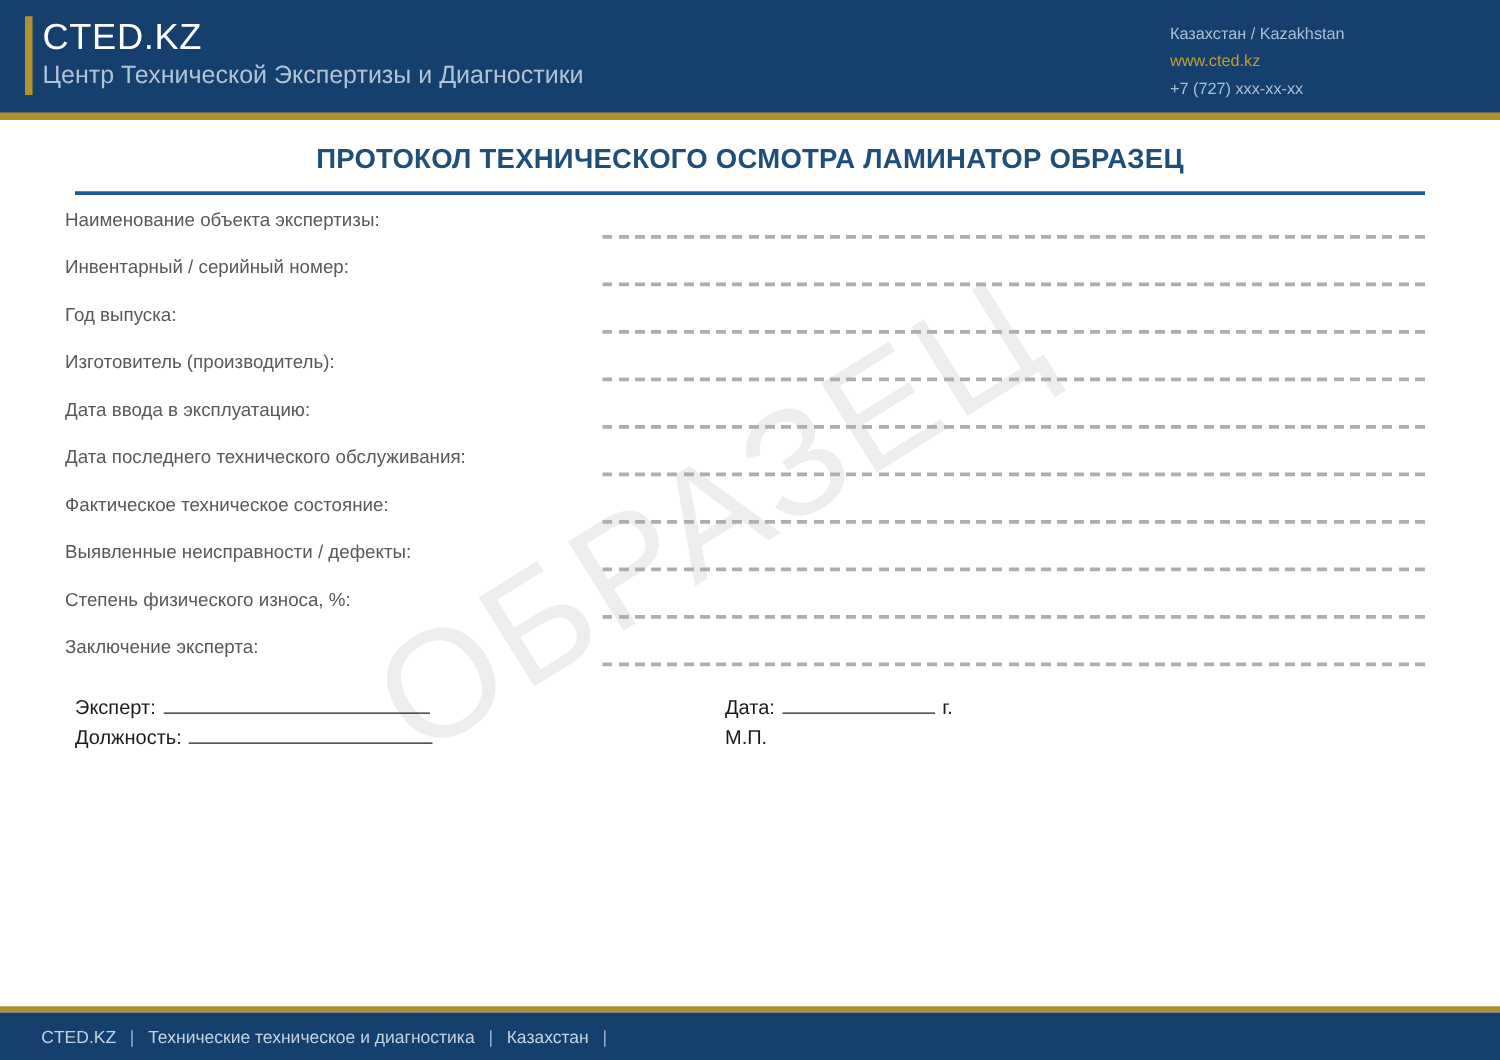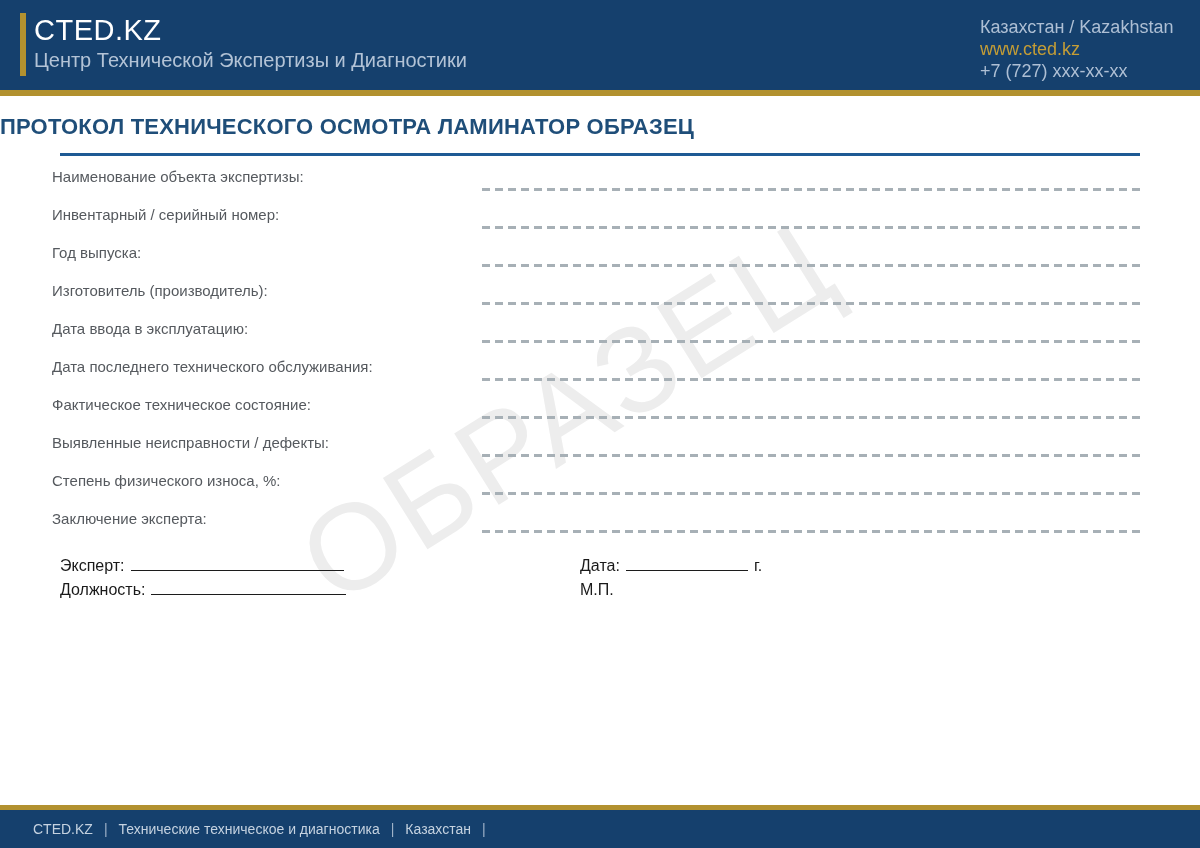--- a/index.html
+++ b/index.html
@@ -52,28 +52,29 @@
     font-weight: 500;
     letter-spacing: 0.5px;
     line-height: 36px;
   }
   .logo-subtitle {
     margin-top: 3px;
     color: #b3c3d6;
     font-size: 20px;
     line-height: 18px;
   }
-  .contact-block { position: absolute; left: 980px; top: 16px; font-size: 18px; line-height: 22px; }
+  .contact-block { position: absolute; left: 936px; top: 16px; font-size: 13px; line-height: 22px; }
   .contact-country, .contact-phone { color: #aebfd4; }
   .contact-site { color: #c49d36; cursor: pointer; }
 
   
   main { position: relative; z-index: 1; }
   .doc-title {
     margin-top: 18px;
+    text-align: center;
     color: #1f4e79;
     font-size: 22px;
     font-weight: 700;
     letter-spacing: 0.2px;
     line-height: 26px;
   }
   .title-rule {
     margin: 13px 60px 0 60px;
     height: 3px;
     background: #1e5a94;

